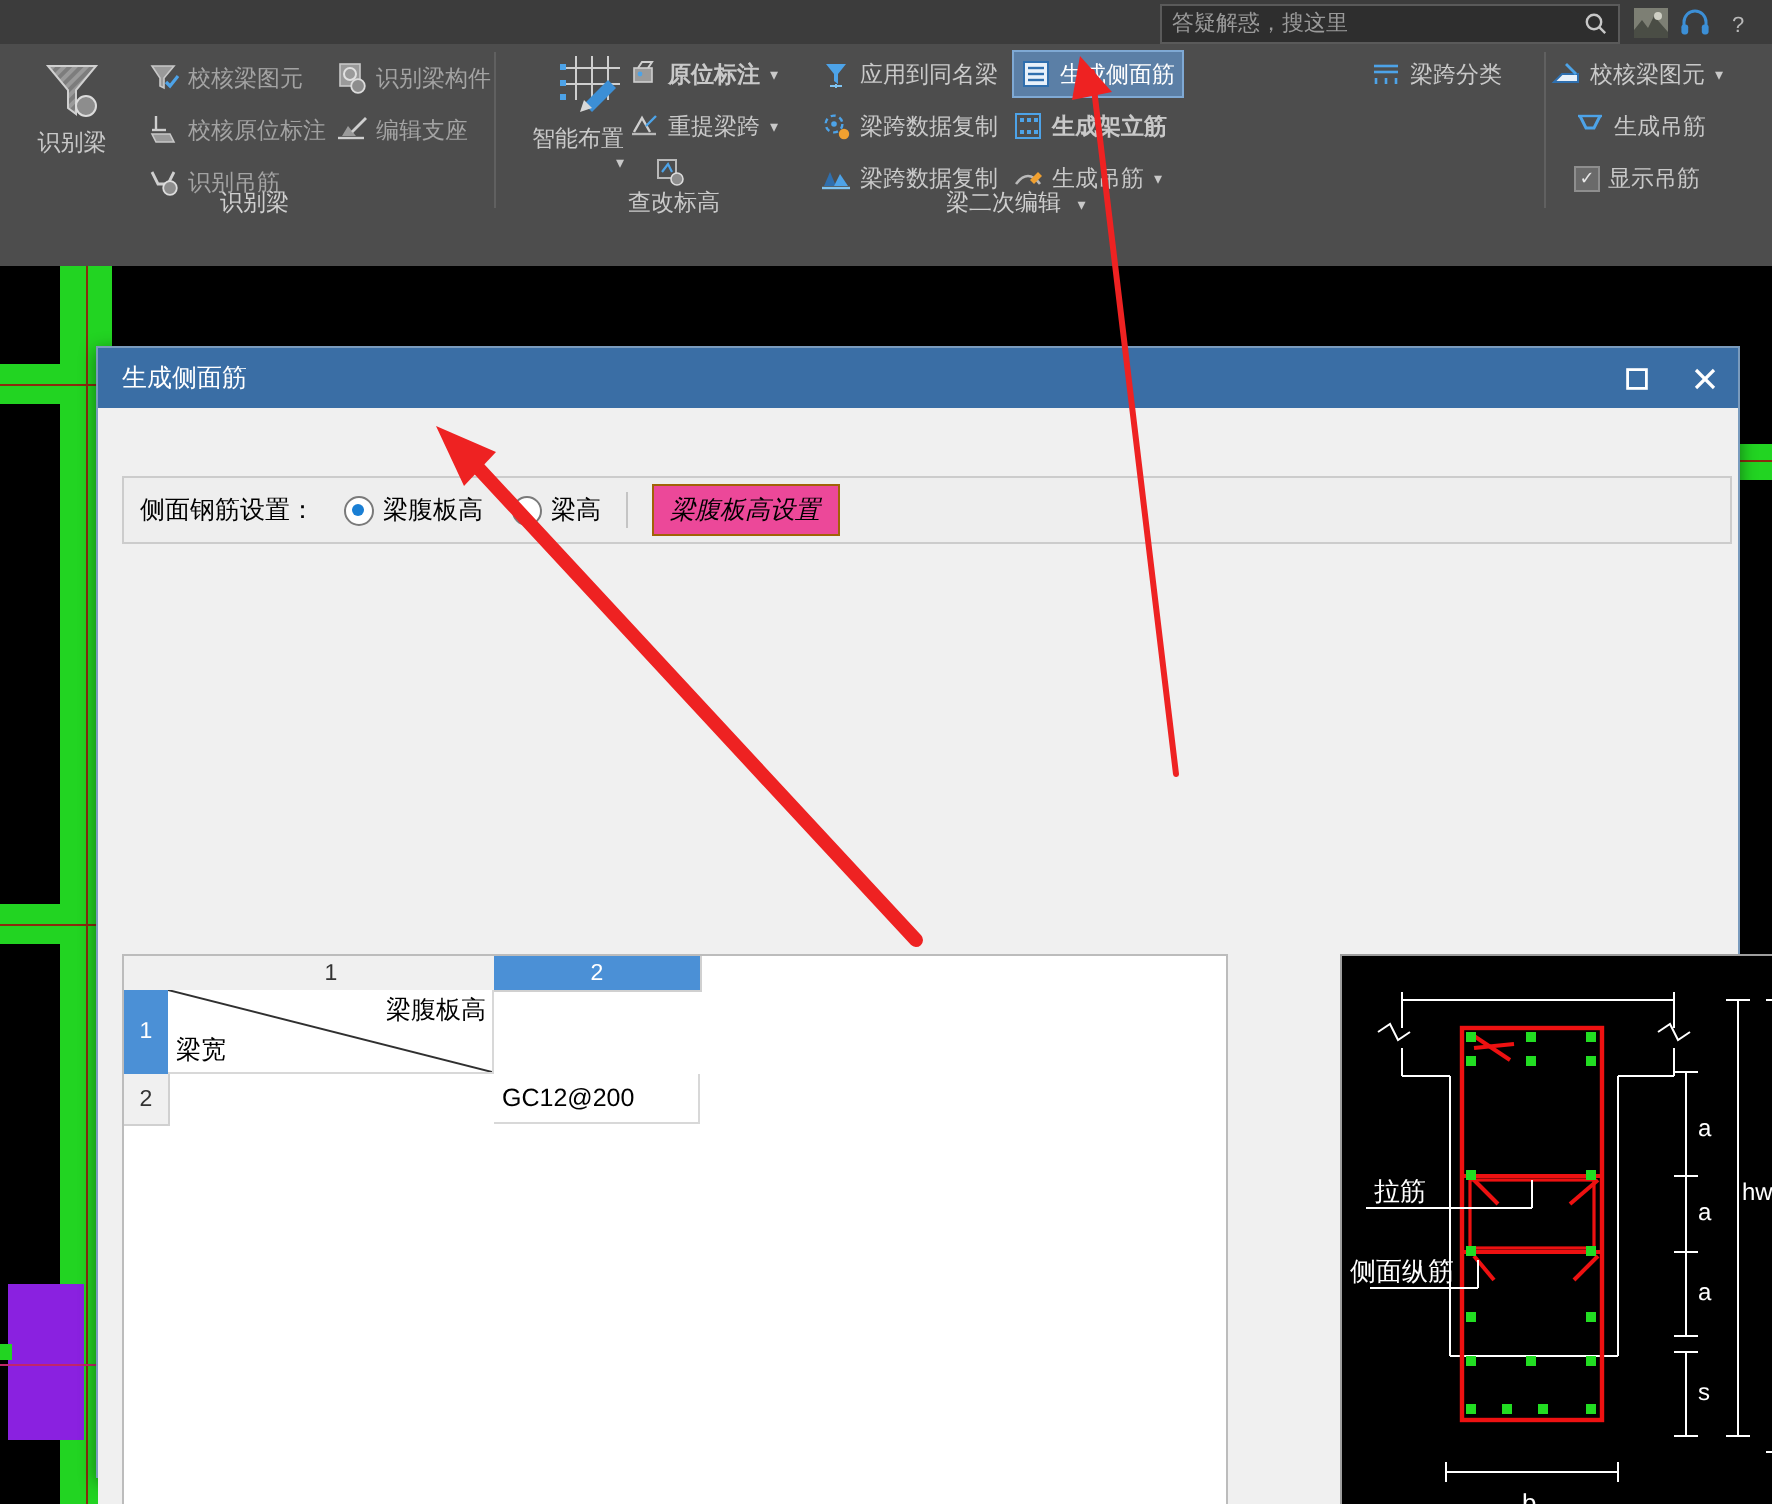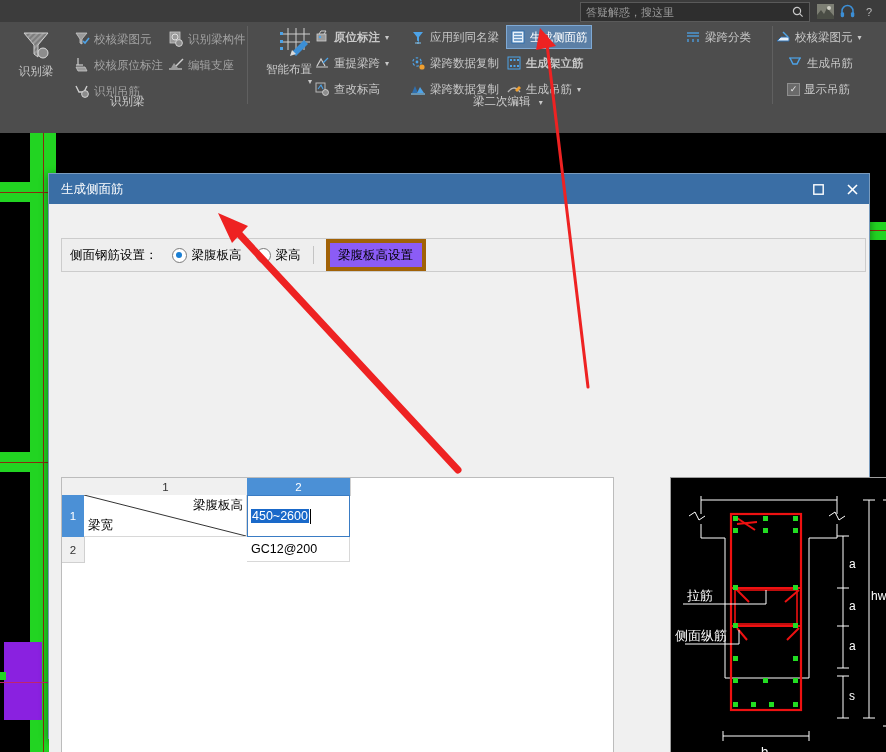--- a/index.html
+++ b/index.html
@@ -58,23 +58,23 @@
 
   #settings-row{position:absolute;left:12px;top:10px;width:795px;height:32px;background:#eeeeee;
     border:1px solid #cccccc;display:flex;align-items:center;padding-left:8px;}
   #settings-row .lbl{font-size:12.5px;color:#000;}
   .radio{display:inline-flex;align-items:center;margin-left:14px;}
   .radio .rd{width:13px;height:13px;border-radius:50%;border:1px solid #7a7a7a;background:#fff;
     margin-right:5px;display:flex;align-items:center;justify-content:center;flex:0 0 13px;}
   .radio .rd.on::after{content:"";width:6px;height:6px;border-radius:50%;background:#1a7fd4;}
   .radio .rl{font-size:12.5px;color:#000;}
   .vdiv{width:1px;height:18px;background:#c4c4c4;margin:0 12px;}
-  .btn{background:#8b5cf6;border:4px solid #a16207;font-size:12.5px;color:#000;
+  .btn{background:#ec4899;border:1px solid #a16207;font-size:12.5px;color:#000;
     display:flex;align-items:center;justify-content:center;cursor:default;
-    font-family:"Liberation Sans",sans-serif;}
+    font-family:"Liberation Sans",sans-serif;font-style:italic;}
   #webheight-btn{width:92px;height:24px;}
 
   
   #grid{position:absolute;left:12px;top:249px;width:551px;height:345px;background:#fff;border:1px solid #bcbcbc;}
   #grid-inner{position:relative;width:100%;height:100%;}
   .gcorner{position:absolute;left:0;top:0;width:22px;height:17px;background:#f0f0f0;border-right:1px solid #d0d0d0;border-bottom:1px solid #d0d0d0;}
   .ghead{position:absolute;top:0;height:17px;background:#f0f0f0;border-right:1px solid #d0d0d0;
     border-bottom:1px solid #d0d0d0;display:flex;align-items:center;justify-content:center;
     font-size:11.5px;color:#333;}
   .ghead.sel{background:#4b90d6;color:#fff;}
@@ -350,21 +350,21 @@
                 <rect x="11" y="4" width="2" height="2"></rect>
                 <rect x="4" y="10" width="2" height="2"></rect>
                 <rect x="7.5" y="10" width="2" height="2"></rect>
                 <rect x="11" y="10" width="2" height="2"></rect>
               </g>
             </svg>
         </span>
         <span class="sl">生成架立筋</span>
       </div>
 
-      <div class="sm-btn" style="left:66px;top:56px;">
+      <div class="sm-btn" style="left:66px;top:56px;flex-direction:column;">
         <span class="si">
           <svg width="16" height="16" viewBox="0 0 16 16">
               <rect x="2" y="2" width="9" height="9" fill="none" stroke="#b9b9b9" stroke-width="1"></rect>
               <path d="M4 8 L7 4 L9 8" fill="none" stroke="#4da3e8" stroke-width="1.1"></path>
               <circle cx="11.5" cy="11.5" r="3" fill="#8d8d8d" stroke="#dcdcdc" stroke-width=".8"></circle>
             </svg>
         </span>
         <span class="sl">查改标高</span>
       </div>
       <div class="sm-btn" style="left:162px;top:56px;">
@@ -488,24 +488,20 @@
         </div>
 
         <div id="split-cell" class="gcell" style="left:22px;top:17px;width:163px;height:42px;padding:0;">
           <svg class="slash" viewBox="0 0 163 42" preserveAspectRatio="none">
               <line x1="0" y1="0" x2="163" y2="42" stroke="#303030" stroke-width="1"></line>
             </svg>
           <span class="tr-lbl">梁腹板高</span>
           <span class="bl-lbl">梁宽</span>
         </div>
 
-        <div id="edit-cell" style="left:185px;top:17px;width:103px;height:42px;">
-          <span class="seltext">450~2600</span>
-          <span class="caret-bar"></span>
-        </div>
 
         <div class="gcell" style="left:185px;top:59px;width:103px;height:25px;">
           <span>GC12@200</span>
         </div>
       </div>
     </div>
 
     <div id="diagram">
       <svg width="238" height="345" viewBox="0 0 238 345">
 

